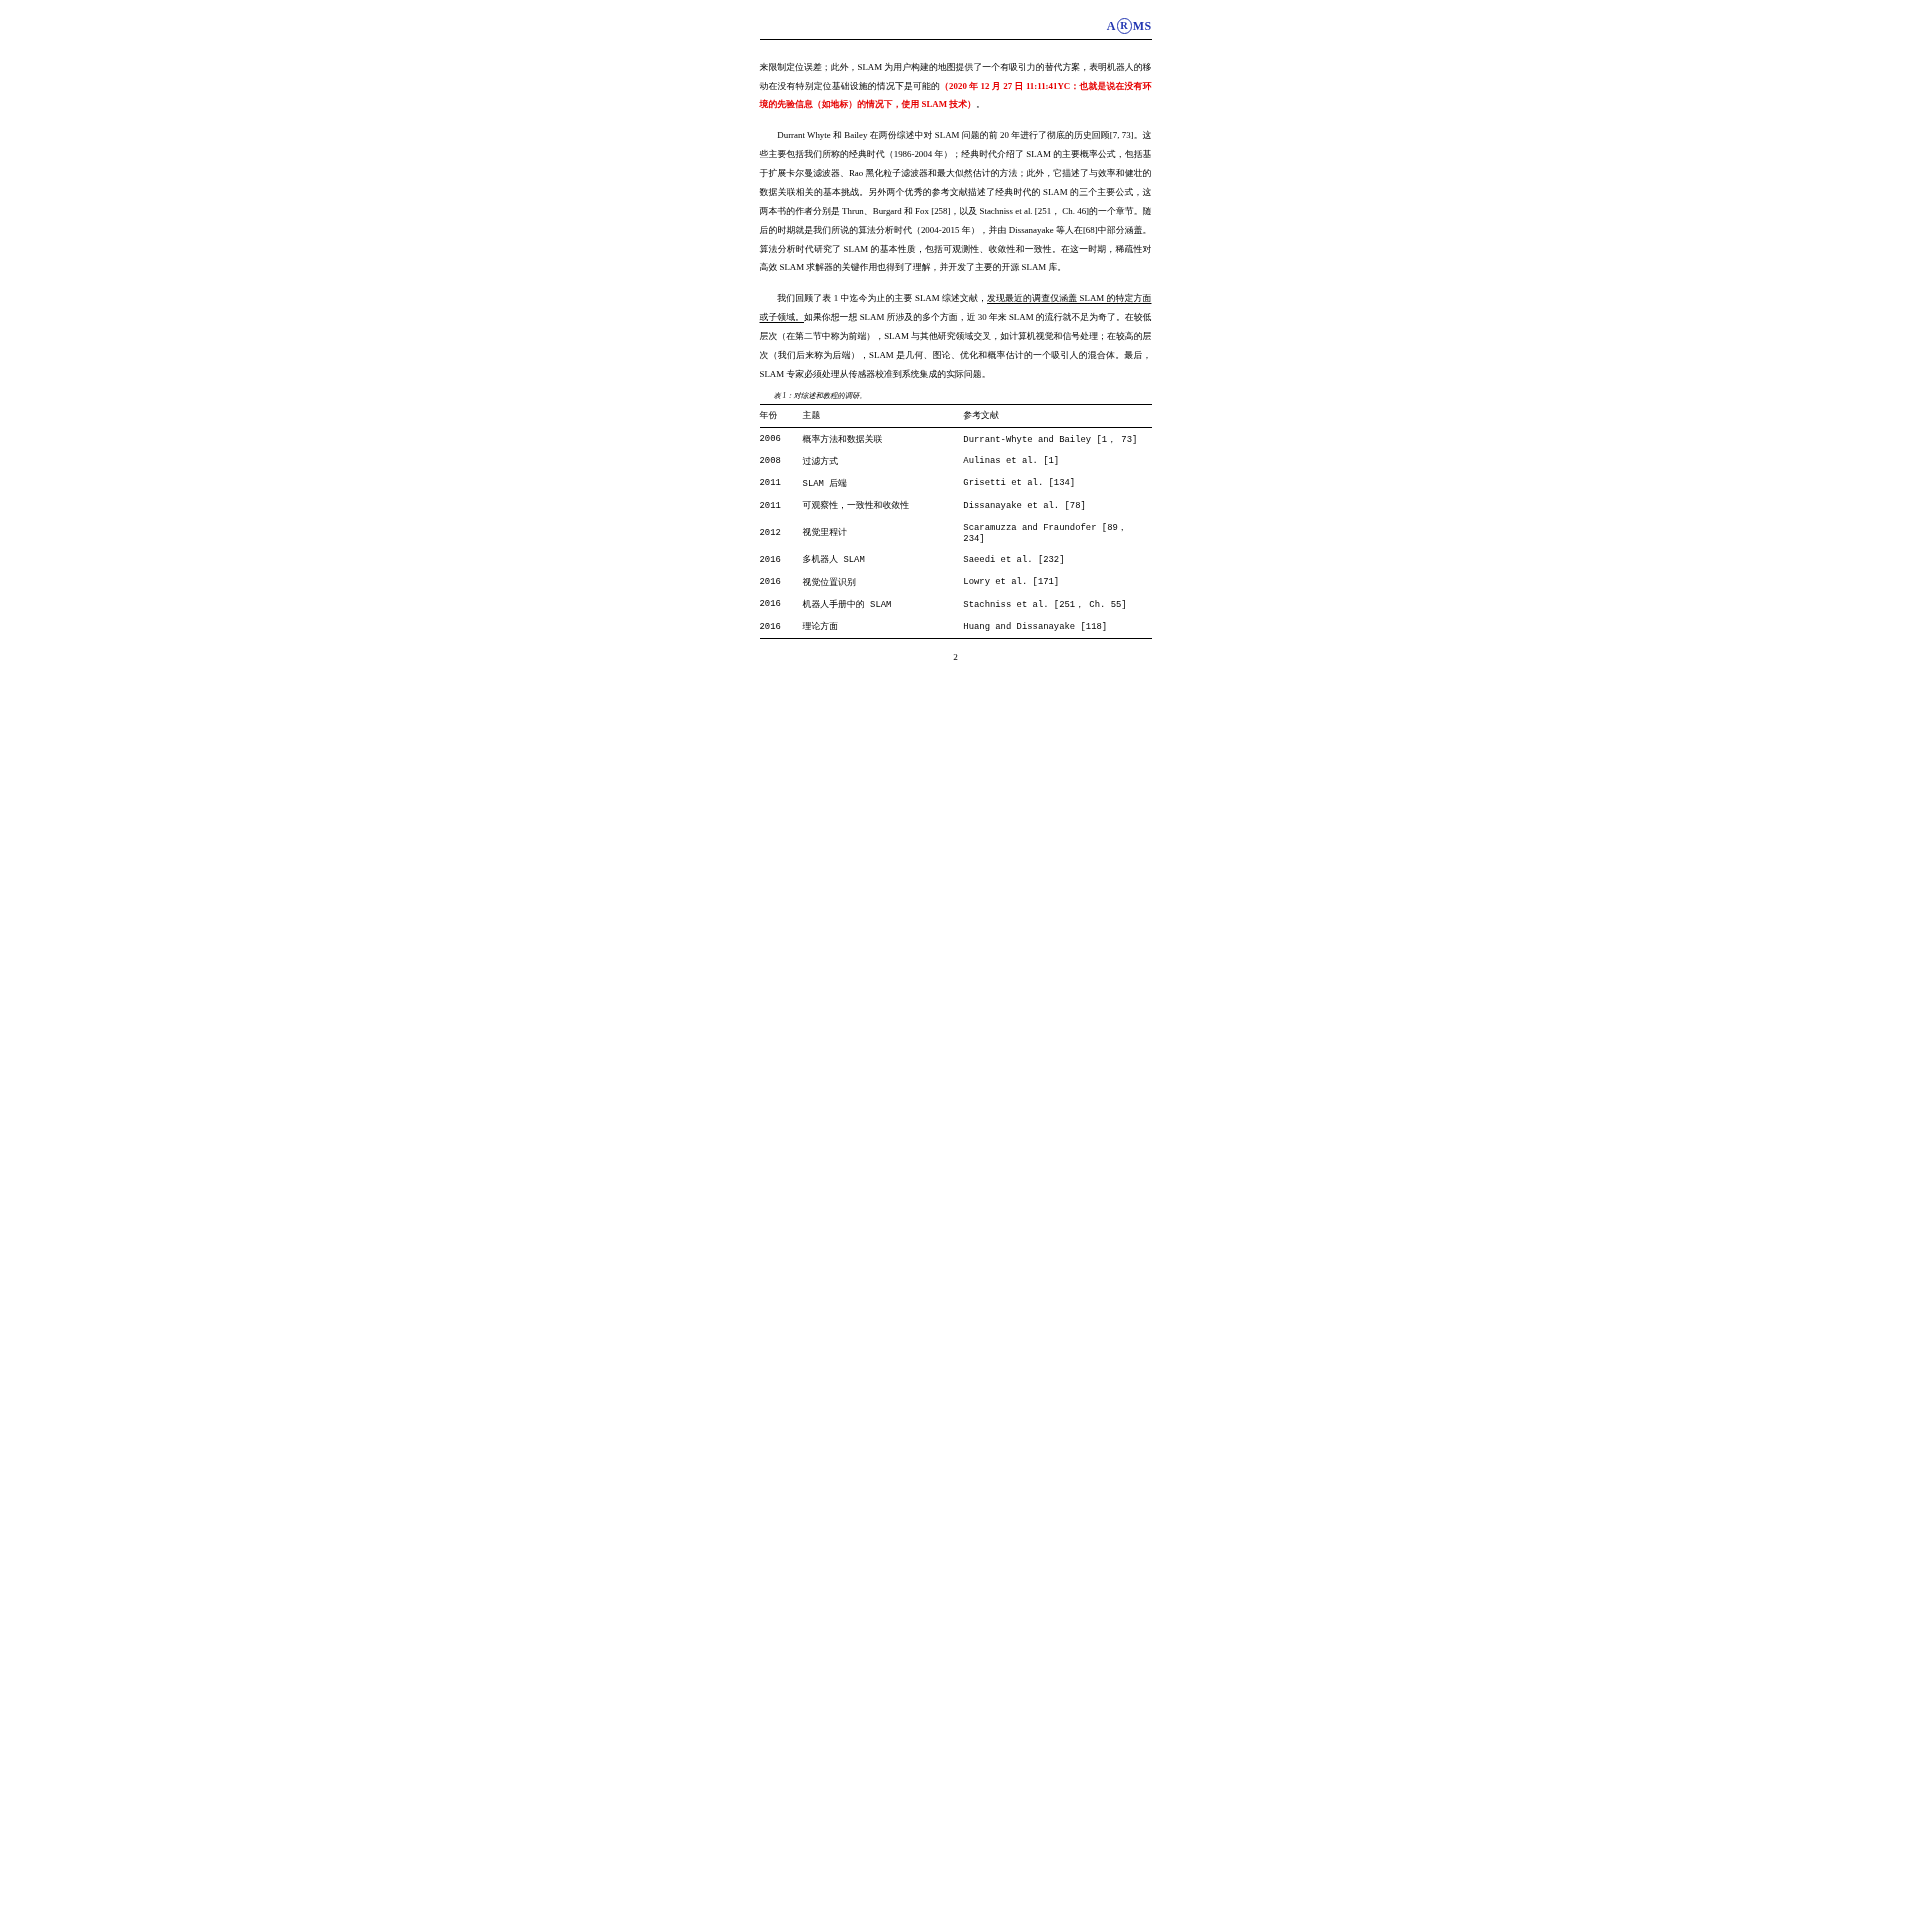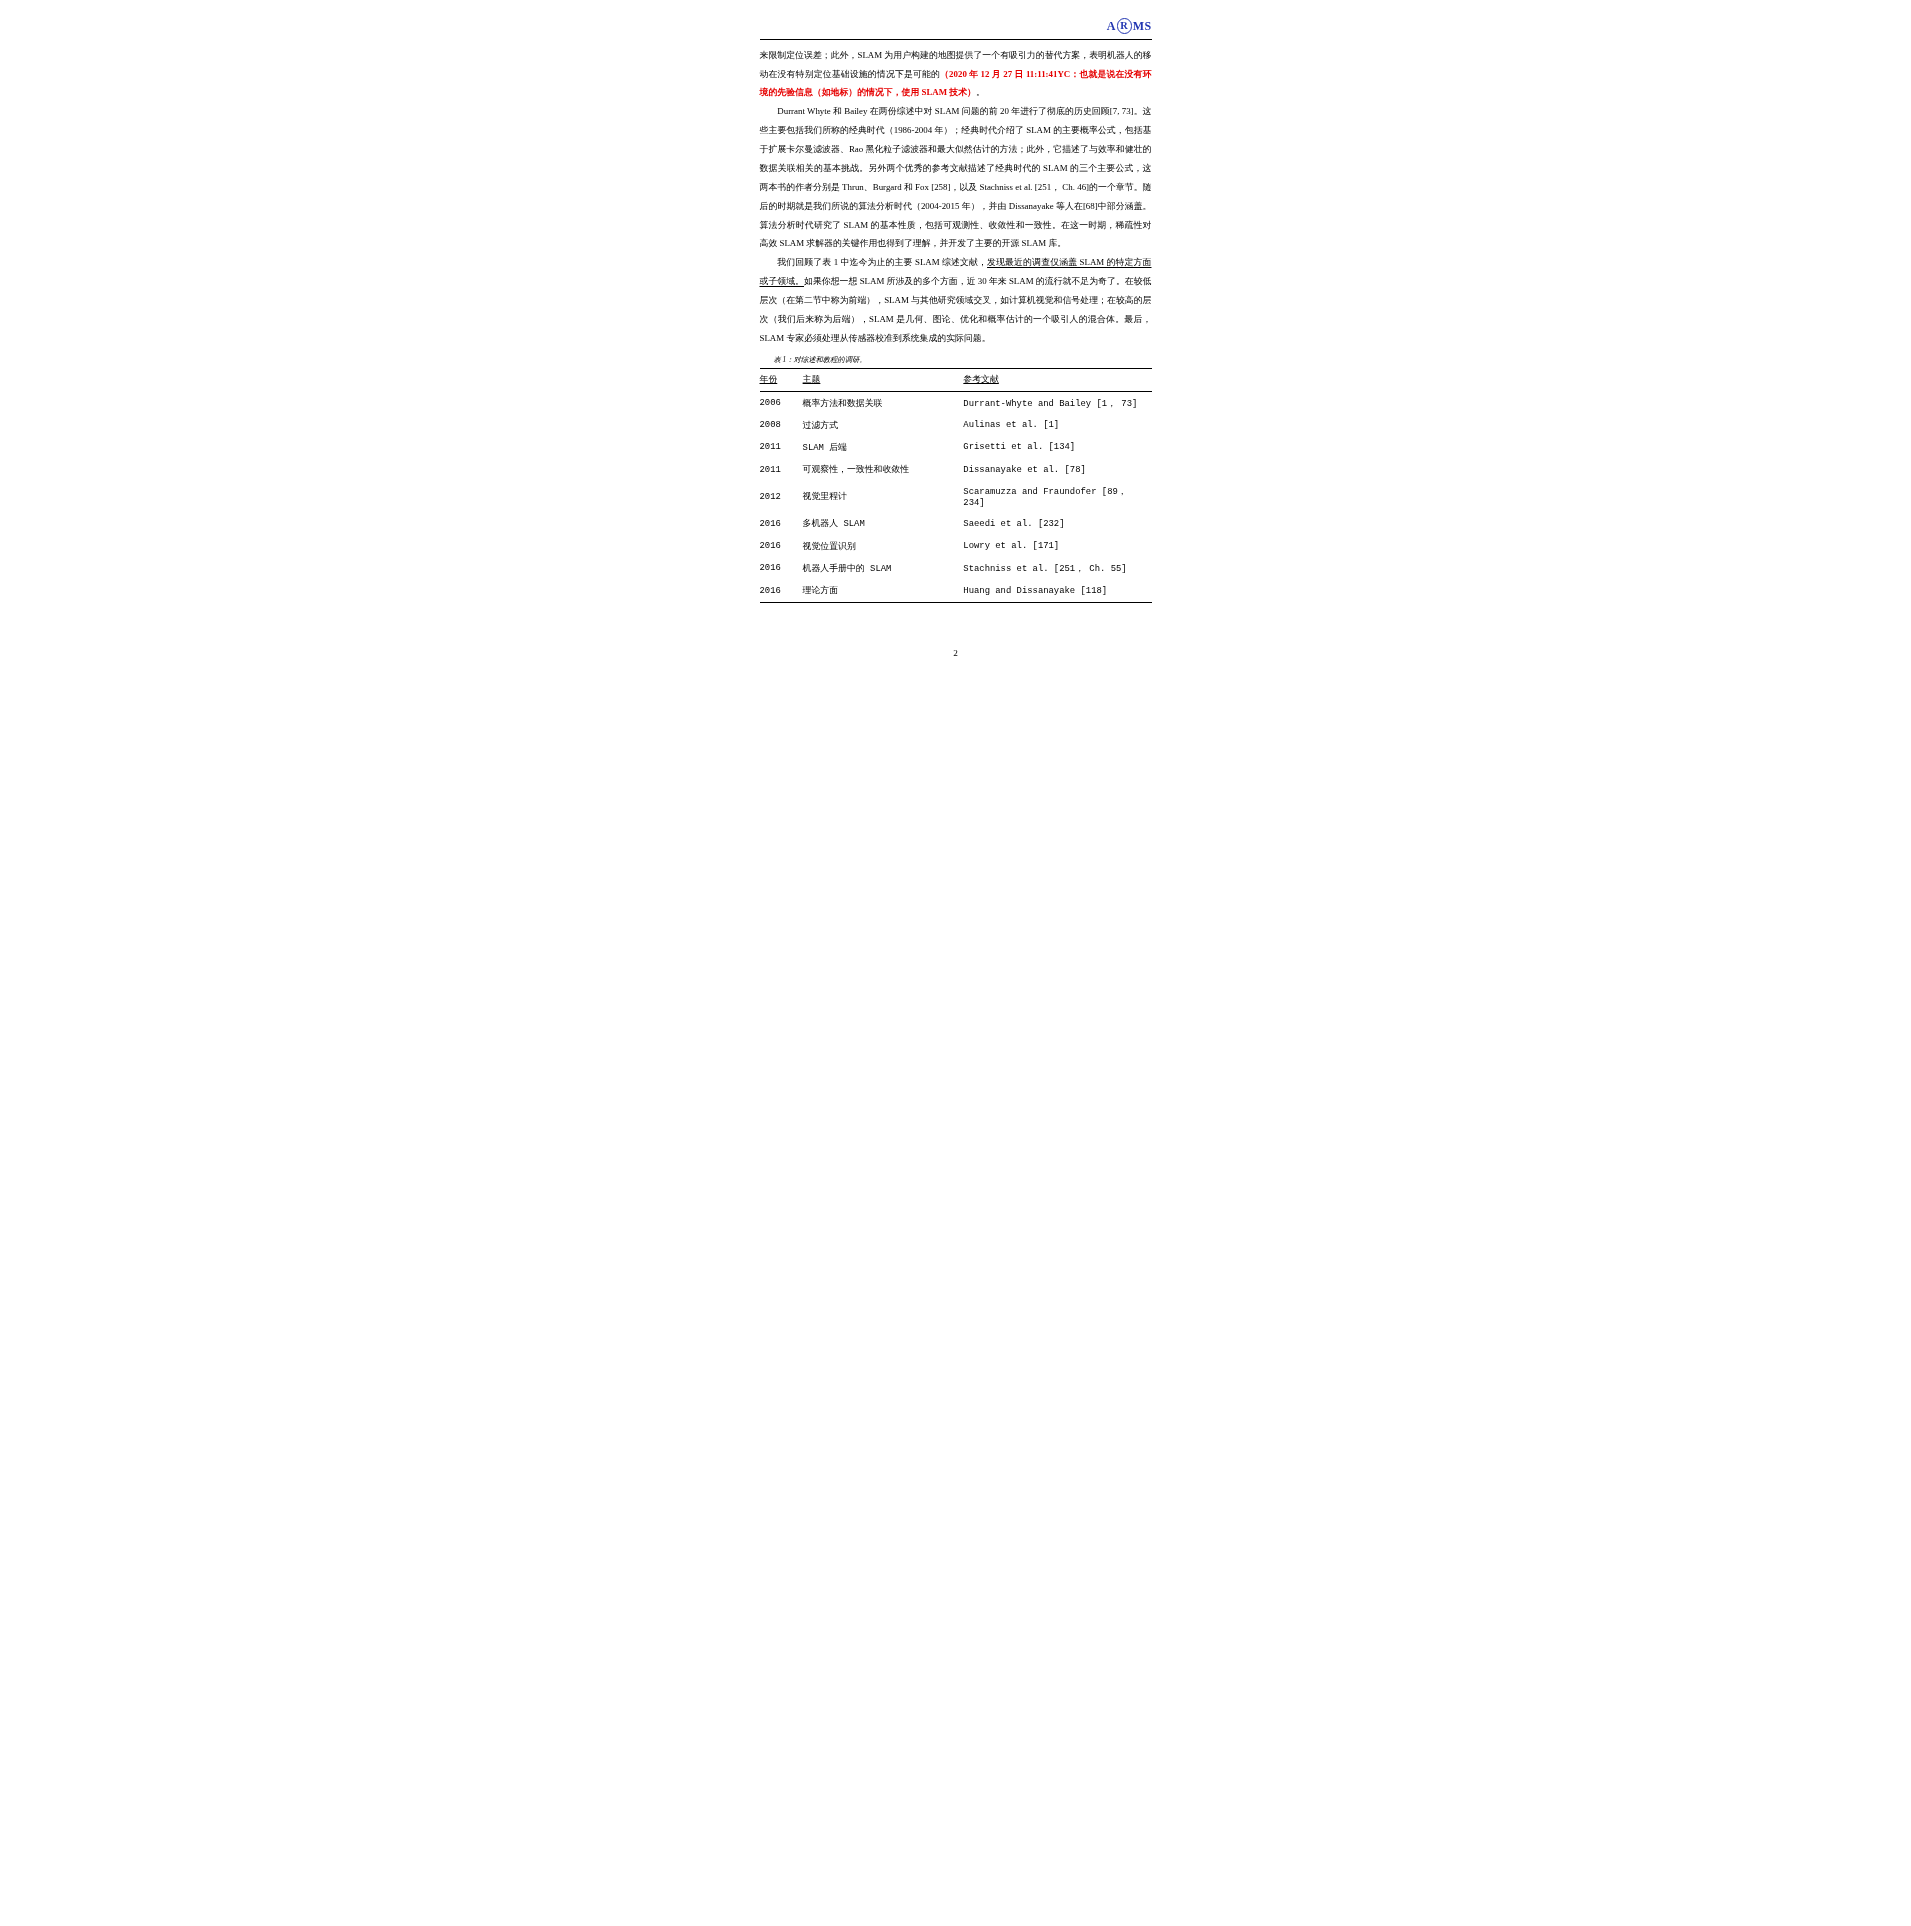--- a/index.html
+++ b/index.html
@@ -25,39 +25,38 @@
     color:#2236b2; font-weight:bold; font-size:12px; letter-spacing:0.4px;
   }
   .logo .circle-r {
     width:15.4px; height:15.4px; border:1.2px solid #2236b2; border-radius:50%;
     display:inline-flex; align-items:center; justify-content:center;
     font-size:10.4px; line-height:1; margin:0 0.4px;
   }
   .header-rule { border:none; border-top:1px solid #000; margin-top:2.3px; }
 
   
-  .para { text-align:justify; line-height:2.12; }
+  .para { text-align:justify; line-height:2.12;margin-top:12px; }
   .indent { text-indent:2em; }
   .red { color:#e60000; font-weight:bold; }
   .uline { text-decoration:underline; text-underline-offset:1.9px; text-decoration-thickness:0.6px; }
 
   
   .table-caption { font-size:7.3px; margin:7px 0 3.1px 14px;font-style:italic; }
   table.survey {
     width:100%; border-collapse:collapse; table-layout:fixed;
     border-top:1px solid #000; border-bottom:1px solid #000;
   }
   table.survey col.c-year  { width:11%; }
   table.survey col.c-topic { width:41%; }
   table.survey col.c-ref   { width:48%; }
   table.survey th {
     text-align:left; font-weight:normal;
     border-bottom:0.7px solid #000;
     padding:4.6px 0;
-    text-decoration:underline;
   }
   table.survey td { padding:4.6px 0; vertical-align:middle;font-family:Liberation Mono, monospace; }
 
   
   .footer { margin-top:auto; text-align:center; padding-top:13px; }
   .page-number { font-size:9.2px; }
 </style>
 </head>
 <body>
 

